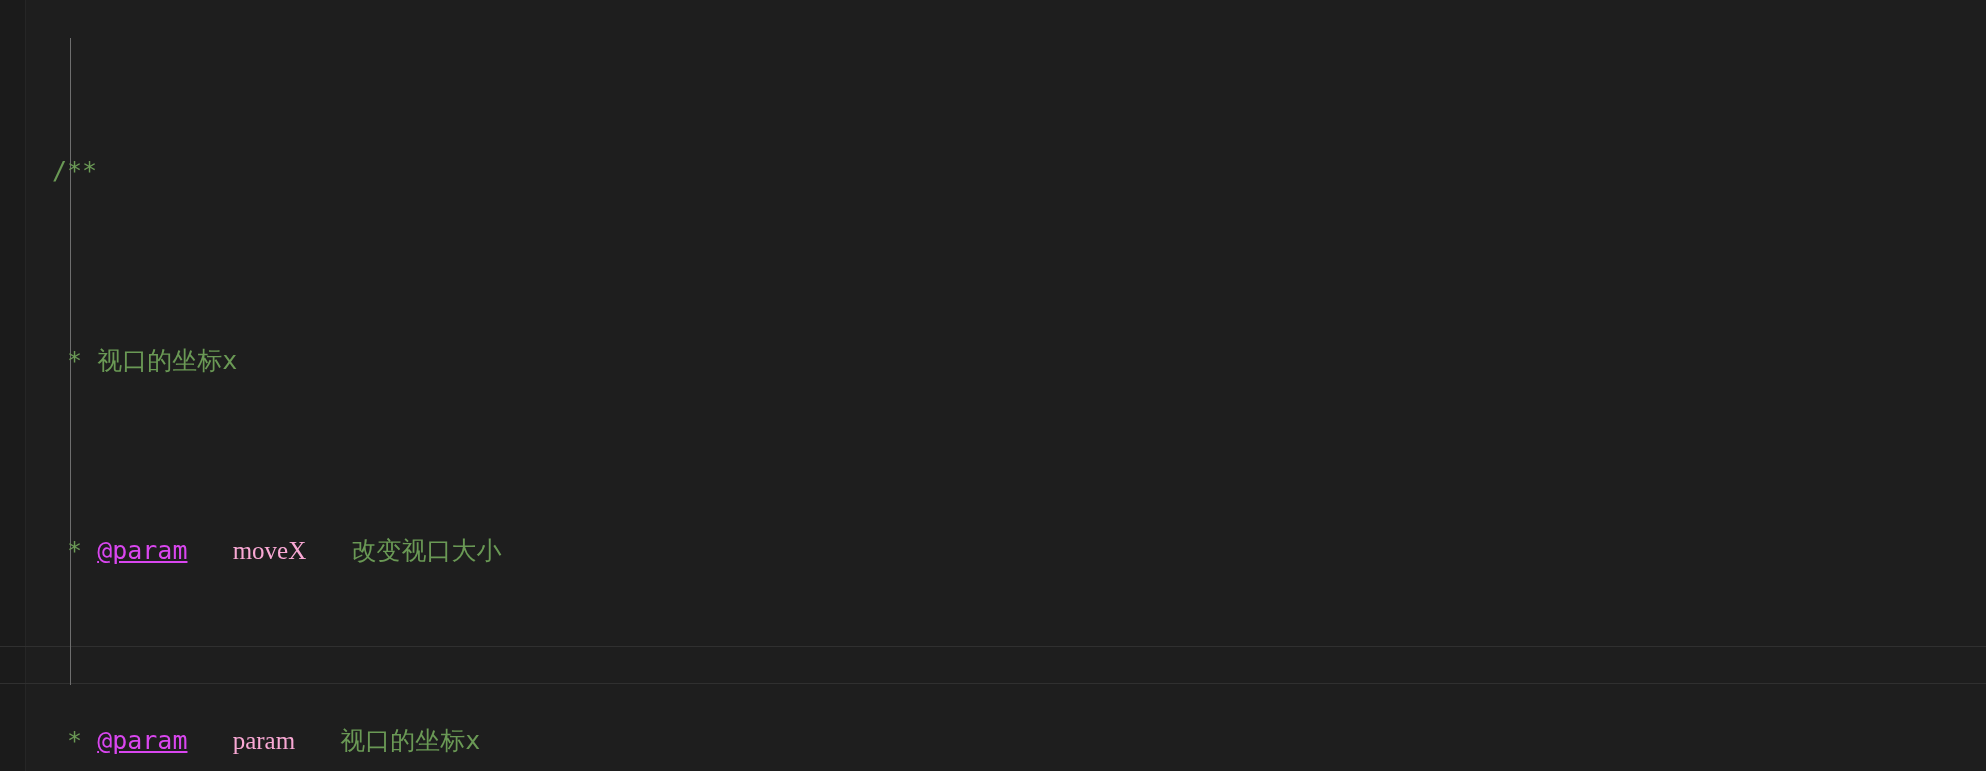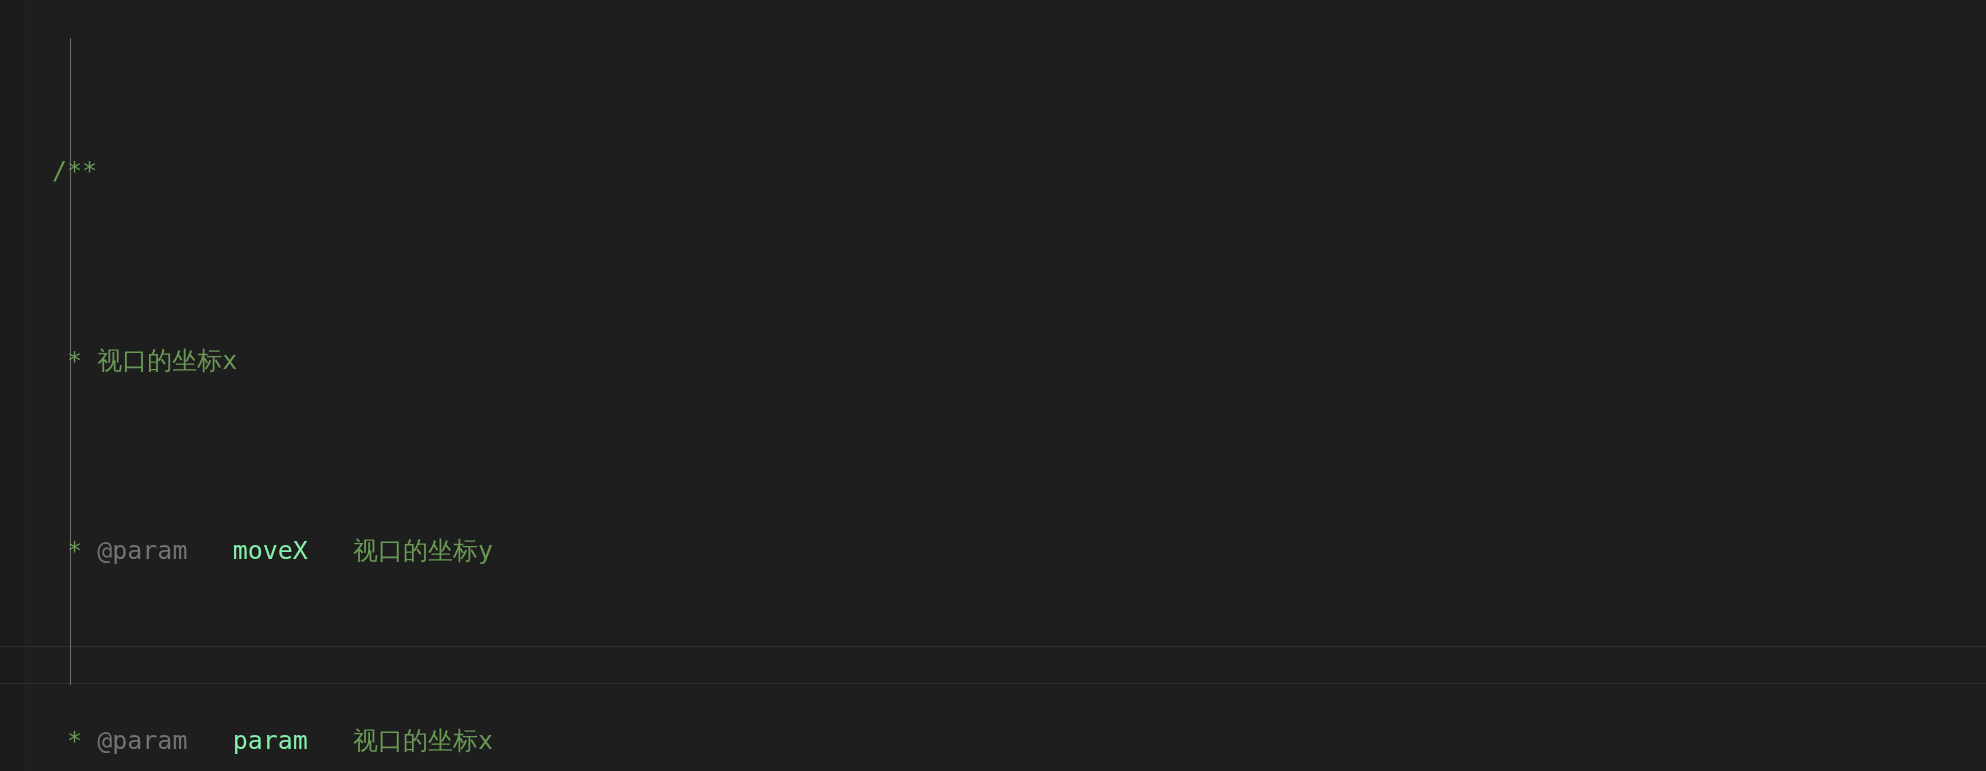--- a/index.html
+++ b/index.html
@@ -70,42 +70,42 @@
   }
   .line {
     height: 38px;
     line-height: 38px;
     padding-left: 26px;
     position: relative;
   }
 
   
   .c-comment   { color: #6a9955; }          
-  .c-docparam  { color: #737373; }          
-  .c-docname   { color: #86efac; }
+  .c-docparam  { color: #d946ef; text-decoration: underline; }          
+  .c-docname   { color: #f9a8d4; font-family: Liberation Serif, serif; }
 </style>
 </head>
 <body>
 
 <div id="editor">
 
   <div id="gutter"></div>
   <div id="current-line"></div>
   <div id="indent-guide"></div>
 
   <div id="code">
 
     
     <div class="line"><span style="padding-left:26px"></span><span class="c-comment">/**</span></div>
 
     
     <div class="line"><span style="padding-left:26px"></span><span class="c-comment"> * </span><span class="c-comment">视口的坐标x</span></div>
 
     
-    <div class="line"><span style="padding-left:26px"></span><span class="c-comment"> * </span><span class="c-docparam">@param</span><span class="c-comment">   </span><span class="c-docname">moveX</span><span class="c-comment">   </span><span class="c-comment">视口的坐标y</span></div>
+    <div class="line"><span style="padding-left:26px"></span><span class="c-comment"> * </span><span class="c-docparam">@param</span><span class="c-comment">   </span><span class="c-docname">moveX</span><span class="c-comment">   </span><span class="c-comment">改变视口大小</span></div>
 
     
     <div class="line"><span style="padding-left:26px"></span><span class="c-comment"> * </span><span class="c-docparam">@param</span><span class="c-comment">   </span><span class="c-docname">param</span><span class="c-comment">   </span><span class="c-comment">视口的坐标x</span></div>
 
     
     
 
     
     
 

